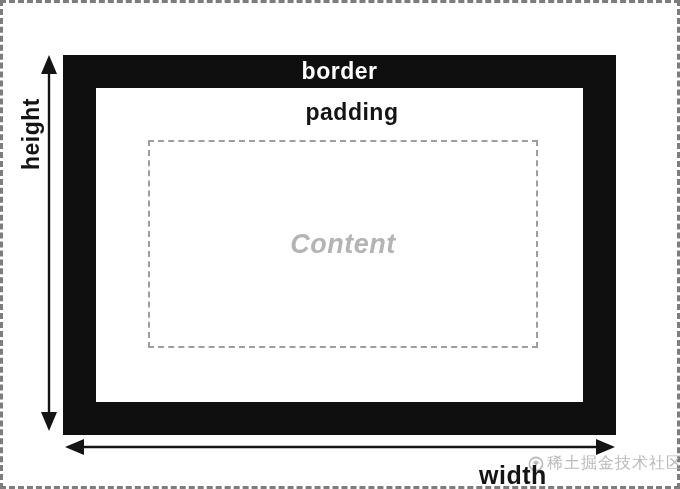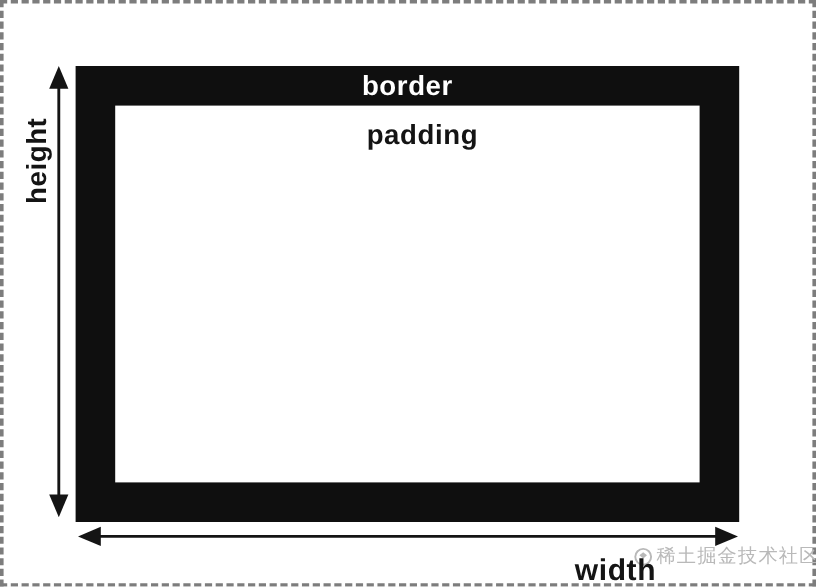--- a/index.html
+++ b/index.html
@@ -137,20 +137,23 @@
 
 <div class="stage">
 
   <div class="frame"></div>
 
 
   <div class="border-box" style="background: rgb(15, 15, 15);">
     <div class="border-label" style="color: rgb(255, 255, 255);">border</div>
     <div class="padding-box">
       <div class="padding-label" style="color: rgb(20, 20, 20);">padding</div>
+      <div class="content-box" style="border-color: rgb(158, 158, 158);">
+        <span class="content-label" style="color: rgb(180, 180, 180);">Content</span>
+      </div>
     </div>
   </div>
 
   <svg class="height-arrow" width="24" height="378" viewBox="0 0 24 378">
     <line class="stroke" x1="12" y1="12" x2="12" y2="366" stroke-width="2.4"></line>
     <polygon class="fill" points="12,1 4,20 20,20"></polygon>
     <polygon class="fill" points="12,377 4,358 20,358"></polygon>
   </svg>
 
   <div class="height-label" style="color: rgb(20, 20, 20);">height</div>

